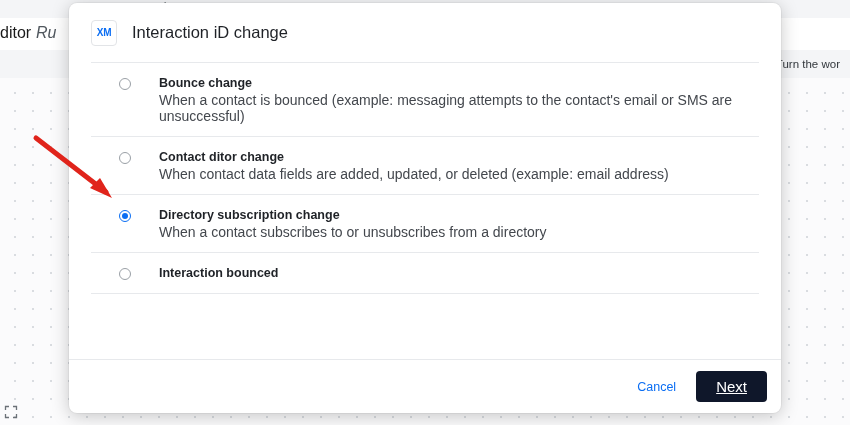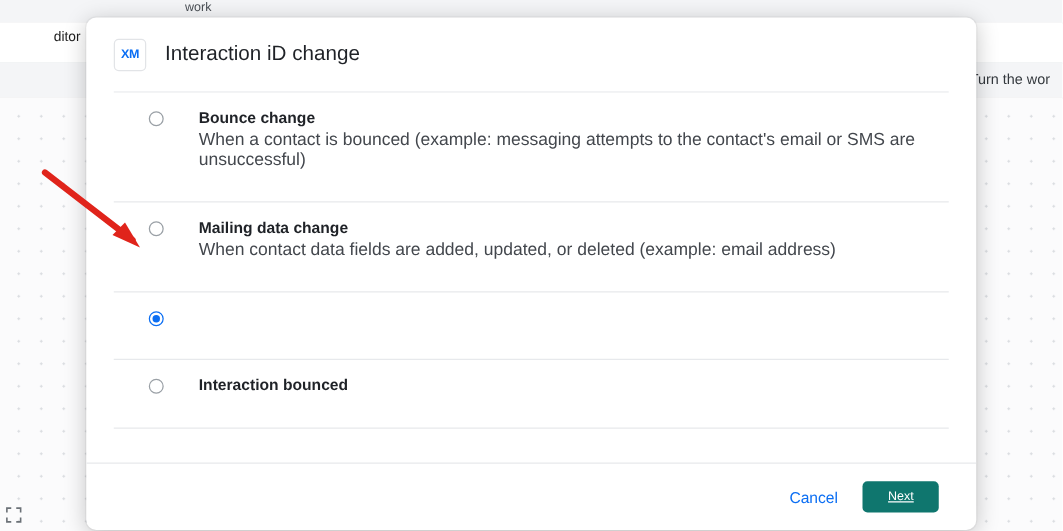--- a/index.html
+++ b/index.html
@@ -37,23 +37,22 @@
   #bg-tabbar {
     position: absolute;
     left: 0; top: 18px;
     width: 850px; height: 32px;
     background: #ffffff;
     border-bottom: 1px solid #e3e5e8;
   }
   .bg-tab {
     position: absolute;
     top: 6px;
-    font-size: 11px;
+    font-size: 16px;
     color: #50575e;
-    margin-left: 43px;
   }
   .bg-tab.active {
     color: #1a1a1a;
   }
   #bg-tab-editor { left: 0px; }
   #bg-tab-rules { left: 36px; font-style: italic; }
   #bg-tab-underline {
     position: absolute;
     left: -4px; top: 46px;
     width: 36px; height: 3px;
@@ -106,21 +105,20 @@
     left: 4px; bottom: 6px;
     width: 14px; height: 14px;
     color: #6b7177;
   }
 
   
   #modal-overlay {
     position: absolute;
     inset: 0;
     background: rgba(255,255,255,0.0);
-    margin-top: 11px;
   }
   #modal {
     position: absolute;
     left: 69px; top: 3px;
     width: 712px; height: 410px;
     background: #ffffff;
     border-radius: 8px;
     box-shadow: 0 3px 18px rgba(0,0,0,0.22), 0 0 0 1px rgba(0,0,0,0.04);
     overflow: hidden;
     display: flex;
@@ -157,21 +155,21 @@
     padding: 0 22px;
     overflow: hidden;
   }
   #options-list {
     border-top: 1px solid #e7e9ec;
   }
   .option-row {
     display: flex;
     align-items: flex-start;
     gap: 0px;
-    padding: 12px 0 26px 0;
+    padding: 12px 0 12px 0;
     border-bottom: 1px solid #e7e9ec;
     cursor: pointer;
   }
   .radio-wrap {
     width: 68px;
     flex: none;
     display: flex;
     justify-content: center;
     padding-top: 3px;
   }
@@ -210,36 +208,36 @@
     margin-top: 1px;
   }
   #modal-footer {
     flex: none;
     height: 53px;
     border-top: 1px solid #e7e9ec;
     display: flex;
     align-items: center;
     justify-content: flex-end;
     gap: 16px;
-    padding: 0 30px;
+    padding: 0 14px;
   }
   #cancel-button {
     background: transparent;
     border: none;
     color: #0b6ef3;
     font-size: 12.5px;
     font-family: inherit;
     cursor: pointer;
     padding: 6px 4px;
   }
   #next-button {
-    background: #0f766e;
+    background: #0f172a;
     border: none;
     color: #ffffff;
-    font-size: 10px;
+    font-size: 15px;
     font-family: inherit;
     border-radius: 4px;
     padding: 7px 20px;
     cursor: pointer;
     text-decoration: underline;
   }
 
   
   #annotation-arrow {
     position: absolute;
@@ -300,28 +298,32 @@
             <div class="option-title">Bounce change</div>
             <div class="option-desc">When a contact is bounced (example: messaging attempts to the contact's email or SMS are unsuccessful)</div>
           </div>
         </div>
 
         <div class="option-row">
           <div class="radio-wrap">
             <div class="radio"></div>
           </div>
           <div class="option-text">
-            <div class="option-title">Mailing data change</div>
+            <div class="option-title">Contact ditor change</div>
             <div class="option-desc">When contact data fields are added, updated, or deleted (example: email address)</div>
           </div>
         </div>
 
         <div class="option-row">
           <div class="radio-wrap">
             <div class="radio checked"></div>
+          </div>
+          <div class="option-text">
+            <div class="option-title">Directory subscription change</div>
+            <div class="option-desc">When a contact subscribes to or unsubscribes from a directory</div>
           </div>
         </div>
 
 
         <div class="option-row">
           <div class="radio-wrap">
             <div class="radio"></div>
           </div>
           <div class="option-text">
             <div class="option-title">Interaction bounced</div>

